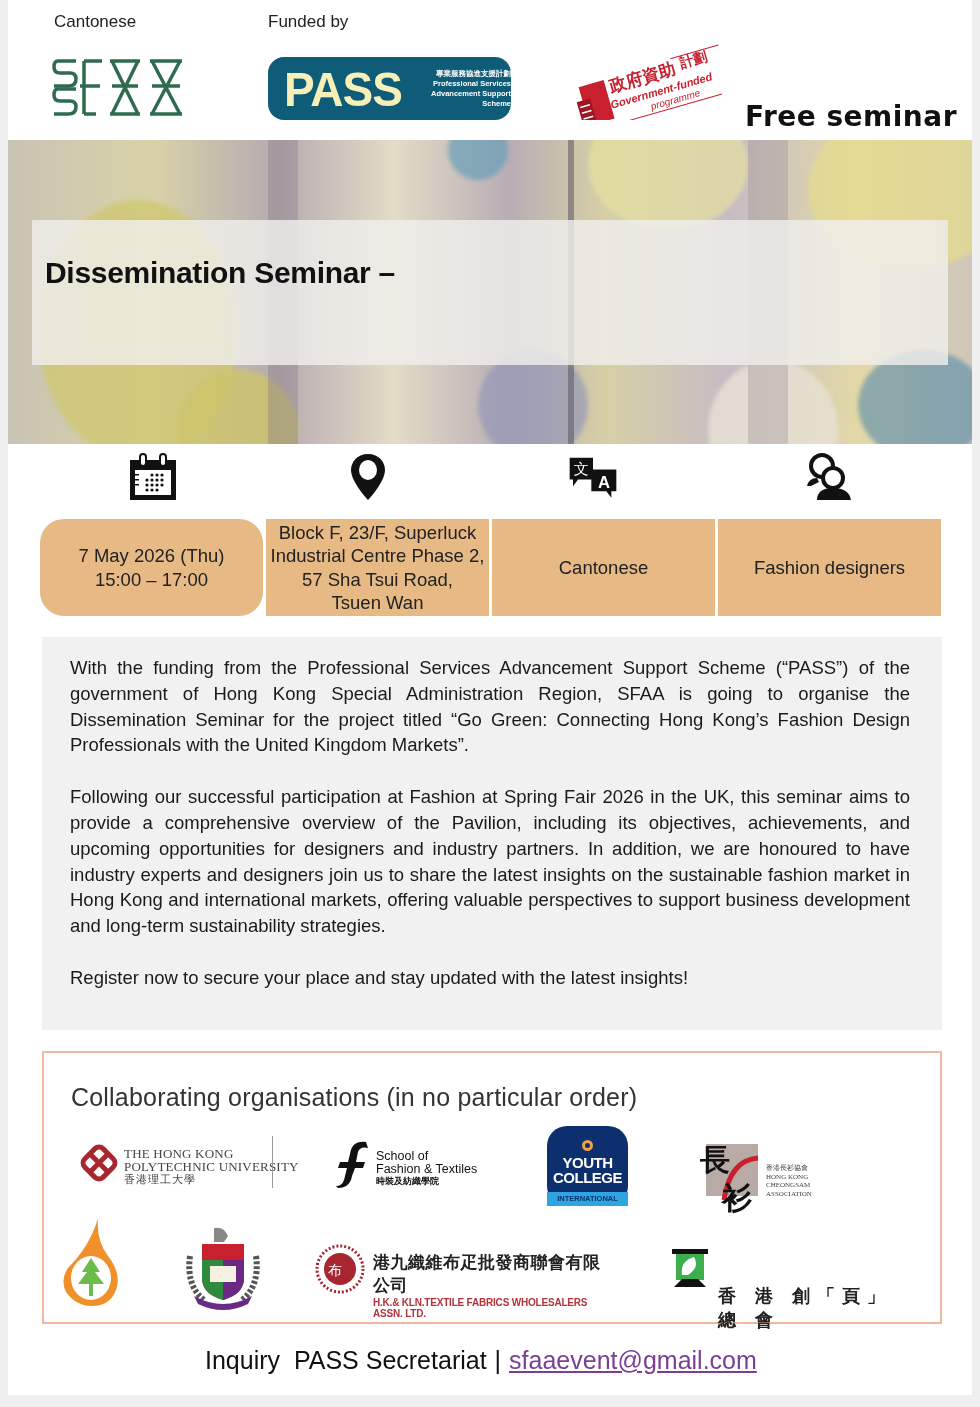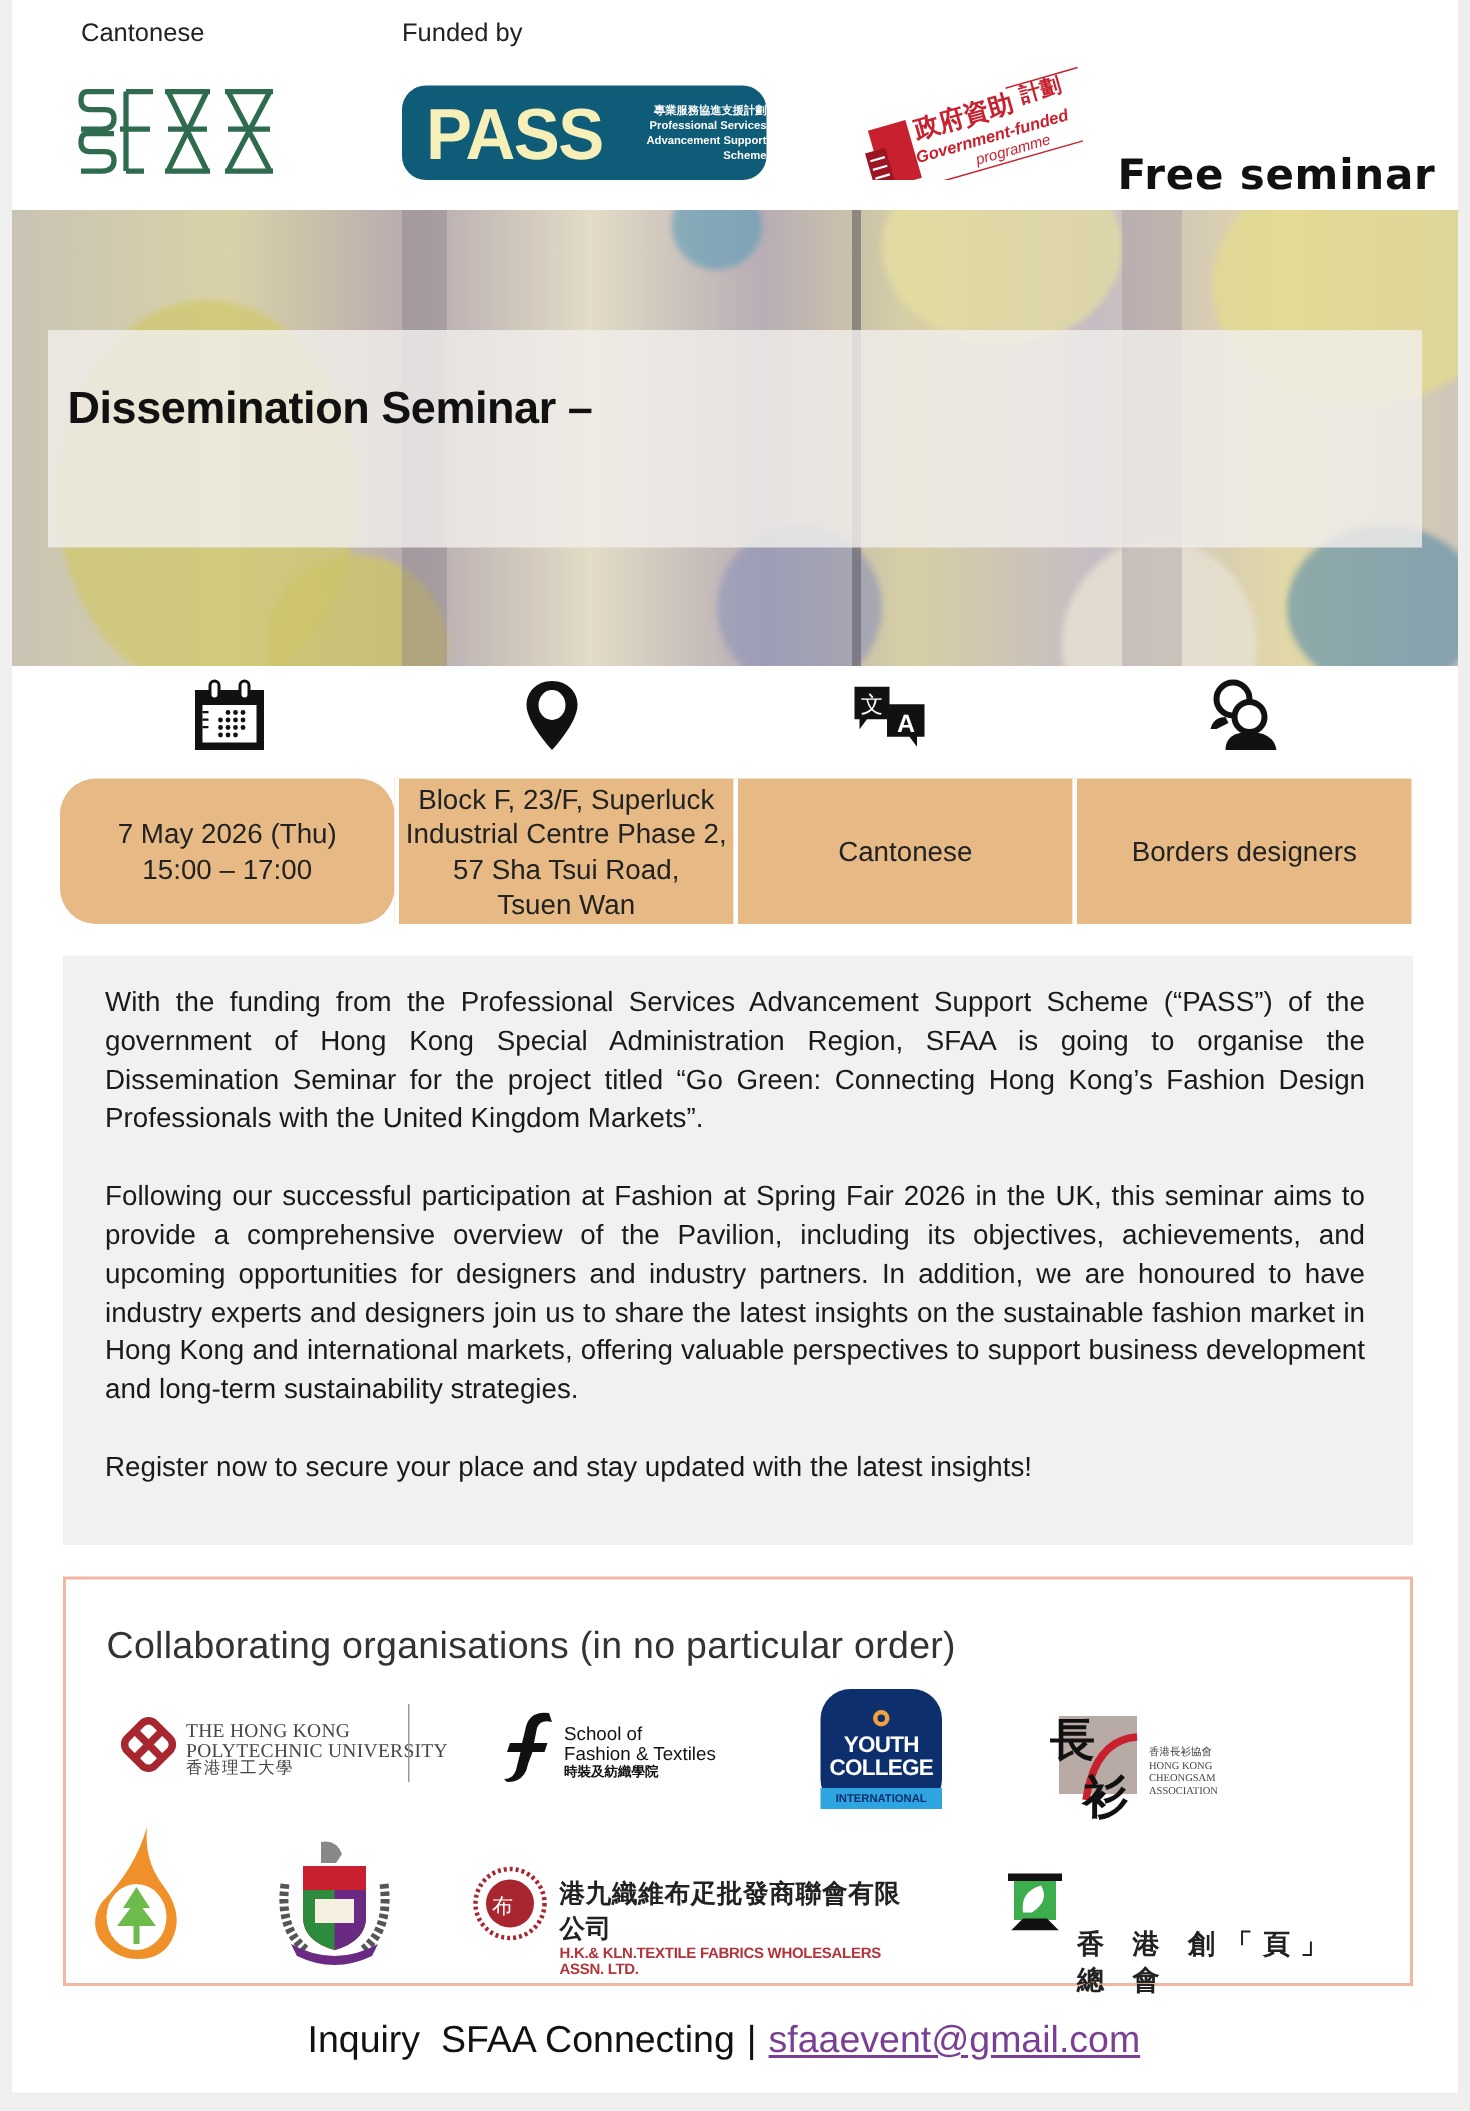--- a/index.html
+++ b/index.html
@@ -181,21 +181,21 @@
       <span>Block F, 23/F, Superluck</span>
       <span>Industrial Centre Phase 2,</span>
       <span>57 Sha Tsui Road,</span>
       <span>Tsuen Wan</span>
     </div>
   </div>
   <div class="cell">
     <span>Cantonese</span>
   </div>
   <div class="cell">
-    <span>Borders designers</span>
+    <span>Fashion designers</span>
   </div>
 </div>
 
 <div class="desc">
   <p>With the funding from the Professional Services Advancement Support Scheme (“PASS”) of the government of Hong Kong Special Administration Region, SFAA is going to organise the Dissemination Seminar for the project titled “Go Green: Connecting Hong Kong’s Fashion Design Professionals with the United Kingdom Markets”.</p>
   <p>Following our successful participation at Fashion at Spring Fair 2026 in the UK, this seminar aims to provide a comprehensive overview of the Pavilion, including its objectives, achievements, and upcoming opportunities for designers and industry partners. In addition, we are honoured to have industry experts and designers join us to share the latest insights on the sustainable fashion market in Hong Kong and international markets, offering valuable perspectives to support business development and long-term sustainability strategies.</p>
   <p class="last">Register now to secure your place and stay updated with the latest insights!</p>
 </div>
 
 <div class="collab">
@@ -284,14 +284,14 @@
   <svg width="40" height="40" viewBox="0 0 40 40" style="position:absolute;left:0;top:0;">
     <rect x="2" y="2" width="36" height="5" fill="#111"></rect>
     <rect x="6" y="7" width="28" height="26" fill="#3cae4e"></rect>
     <path d="M12 28 Q10 14 24 10 Q30 20 18 28 Z" fill="#fff"></path>
     <path d="M4 40 L12 32 H28 L36 40 Z" fill="#111"></path>
   </svg>
   <div class="hkcy-text">香 港 創「頁」總 會</div>
 </div>
 
 <div class="footer">
-  <span style="white-space:pre;">Inquiry  SFAA Connecting</span><span class="sep">|</span><a href="mailto:sfaaevent@gmail.com">sfaaevent@gmail.com</a>
+  <span style="white-space:pre;">Inquiry  PASS Secretariat</span><span class="sep">|</span><a href="mailto:sfaaevent@gmail.com">sfaaevent@gmail.com</a>
 </div>
 
 </body></html>

